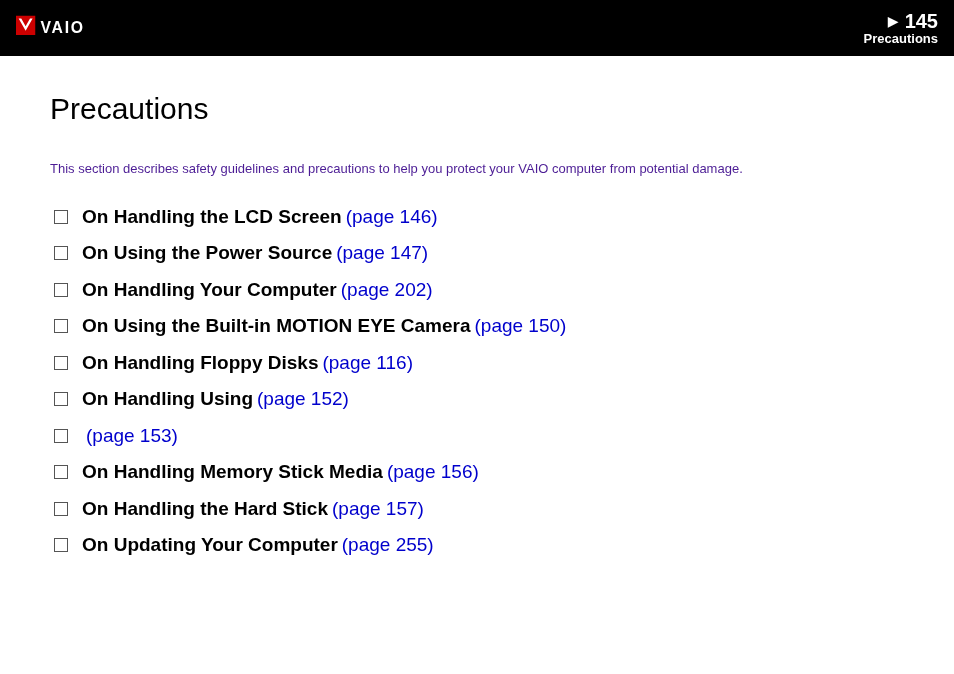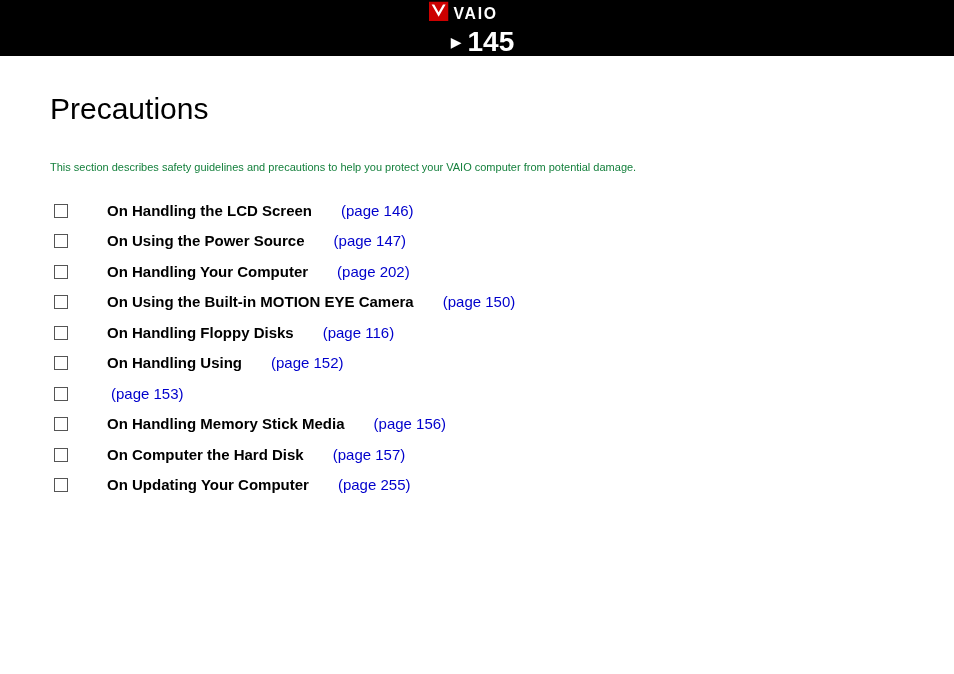--- a/index.html
+++ b/index.html
@@ -18,21 +18,20 @@
 
     
     .header {
       background: #000000;
       width: 100%;
       height: 56px;
       display: flex;
       align-items: center;
       justify-content: space-between;
       padding: 0 16px 0 16px;
-      flex-direction: column;
     }
 
     .vaio-logo {
       display: flex;
       align-items: center;
     }
 
     
     .logo-svg {
       height: 28px;
@@ -51,21 +50,21 @@
       gap: 4px;
     }
 
     .arrow-icon {
       font-size: 14px;
       color: white;
       margin-right: 2px;
     }
 
     .page-num {
-      font-size: 28px;
+      font-size: 20px;
       font-weight: bold;
       color: white;
       line-height: 1;
     }
 
     .section-label {
       font-size: 13px;
       color: white;
       font-weight: bold;
       text-align: right;
@@ -78,40 +77,39 @@
 
     .page-title {
       font-size: 30px;
       font-weight: normal;
       color: #000000;
       margin-bottom: 14px;
       font-family: Arial, Helvetica, sans-serif;
     }
 
     .intro-text {
-      font-size: 11px;
-      color: #15803d;
+      font-size: 13px;
+      color: #4c1d95;
       margin-bottom: 24px;
       line-height: 1.5;
       margin-top: 33px;
     }
 
     .toc-list {
       list-style: none;
       padding: 0;
       margin: 0;
     }
 
     .toc-list li {
       display: flex;
       align-items: center;
       margin-bottom: 8px;
-      font-size: 15px;
+      font-size: 19px;
       line-height: 1.5;
-      gap: 25px;
     }
 
     .checkbox-icon {
       width: 14px;
       height: 14px;
       border: 1.5px solid #555;
       display: inline-block;
       margin-right: 14px;
       flex-shrink: 0;
       margin-left: 4px;
@@ -193,21 +191,21 @@
         <span class="checkbox-icon"></span>
         <a class="item-link" href="#153">(page 153)</a>
       </li>
       <li>
         <span class="checkbox-icon"></span>
         <span class="item-text-bold">On Handling Memory Stick Media </span>
         <a class="item-link" href="#156">(page 156)</a>
       </li>
       <li>
         <span class="checkbox-icon"></span>
-        <span class="item-text-bold">On Computer the Hard Disk </span>
+        <span class="item-text-bold">On Handling the Hard Stick </span>
         <a class="item-link" href="#157">(page 157)</a>
       </li>
       <li>
         <span class="checkbox-icon"></span>
         <span class="item-text-bold">On Updating Your Computer </span>
         <a class="item-link" href="#158">(page 255)</a>
       </li>
     </ul>
 </div>
 

